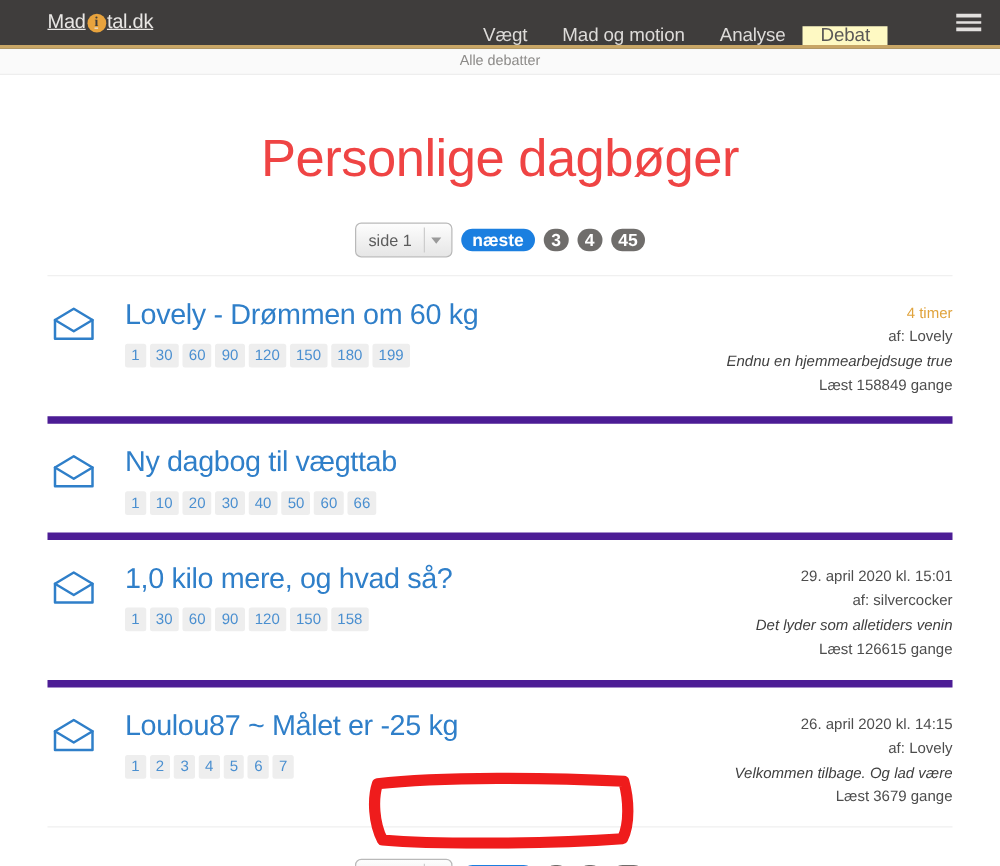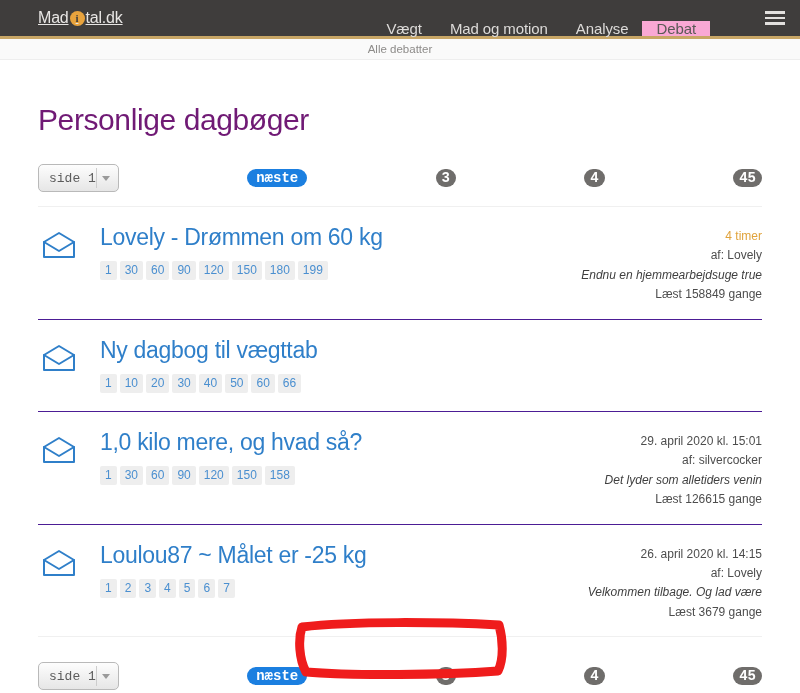--- a/index.html
+++ b/index.html
@@ -68,21 +68,21 @@
     align-items: center;
     padding: 0 14px;
     font-size: 15px;
     color: #dddbd9;
     text-decoration: none;
     white-space: nowrap;
     letter-spacing: -0.1px;
     margin-top: 21px;
   }
   .nav-link.active {
-    background: #f9a8d4;
+    background: #fef9c3;
     color: #5a5856;
   }
 
   .nav-burger {
     display: flex;
     flex-direction: column;
     align-items: center;
     justify-content: center;
     width: 50px;
     gap: 3px;
@@ -105,36 +105,36 @@
     font-size: 11.5px;
     color: #8d8b89;
   }
 
   
   .content {
     padding: 0 38px;
   }
 
   .page-title {
-    font-size: 30px;
-    color: #701a75;
+    font-size: 42px;
+    color: #ef4444;
     font-weight: normal;
     letter-spacing: -0.4px;
     padding-top: 43px;
     padding-bottom: 6px;
+    text-align: center;
   }
 
   
   .pager {
     display: flex;
     align-items: center;
-    justify-content: space-between;
+    justify-content: center;
     gap: 7px;
     padding: 21px 0 14px 0;
-    font-family: Liberation Mono, monospace;
   }
 
   .pager-select {
     position: relative;
     display: flex;
     align-items: center;
     height: 28px;
     min-width: 78px;
     border: 1px solid #b9b9b9;
     border-radius: 5px;
@@ -177,21 +177,21 @@
     text-decoration: none;
   }
   .pill.primary { background: #1b7fe0; padding: 0 9px; }
 
   
   .thread-list { }
 
   .thread-row {
     display: flex;
     align-items: flex-start;
-    border-top: 1px solid #4c1d95;
+    border-top: 6px solid #4c1d95;
     padding: 17px 0 14px 0;
     min-height: 92px;
   }
   .thread-row:first-child { border-top: 1px solid #f0f0f0; }
 
   .thread-icon {
     width: 62px;
     flex: 0 0 62px;
     padding-top: 7px;
     display: flex;

